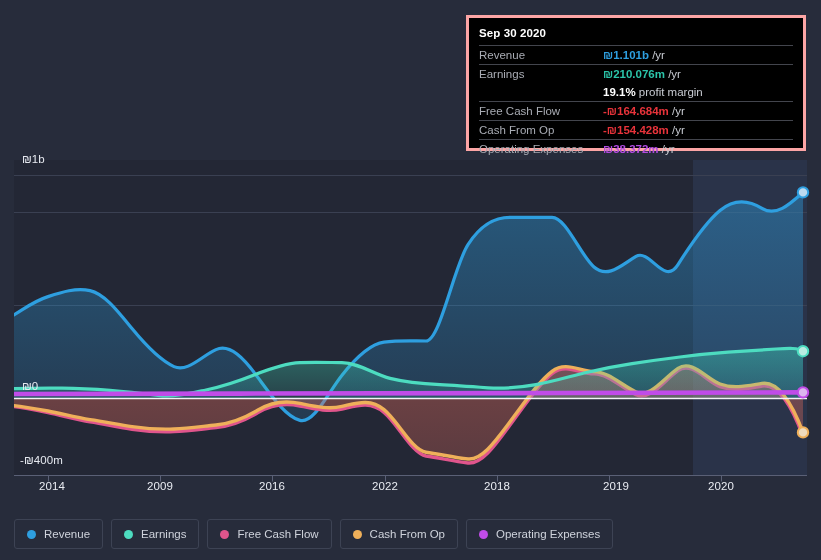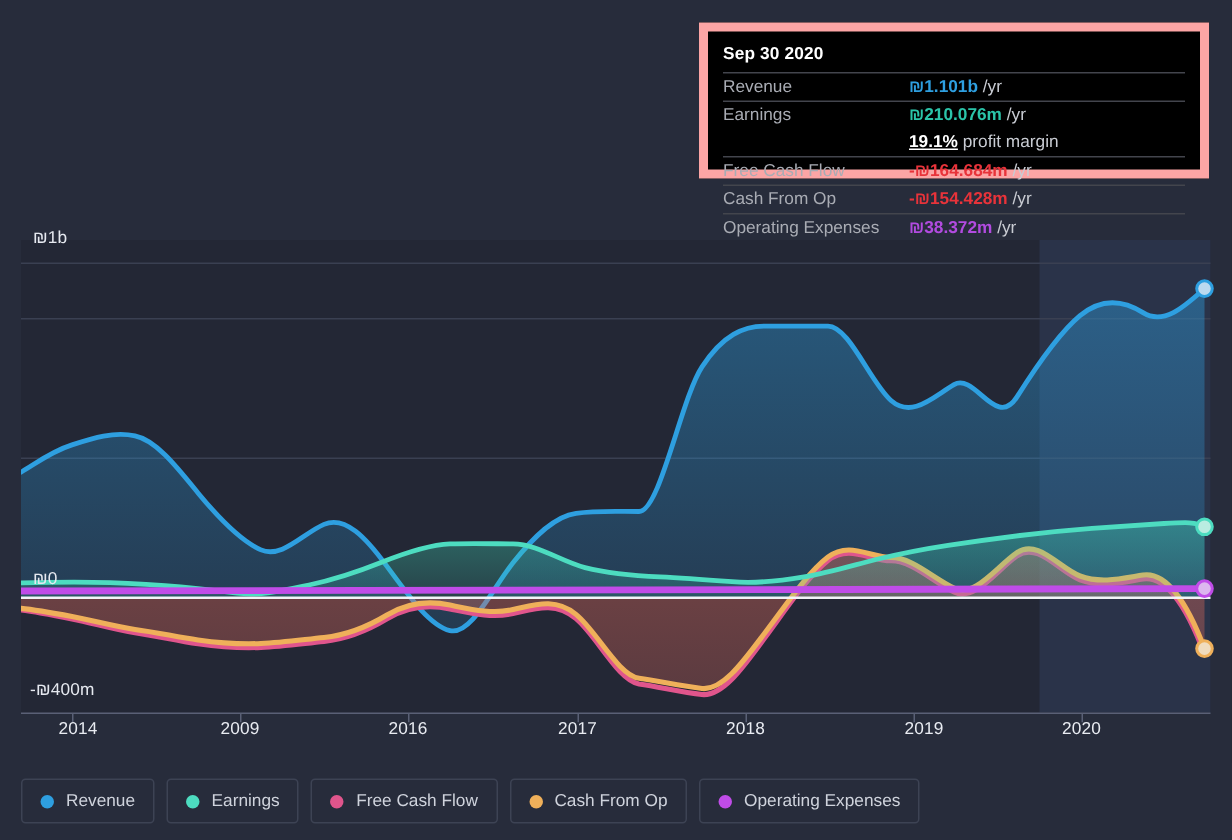--- a/index.html
+++ b/index.html
@@ -35,23 +35,23 @@
     white-space: nowrap;
     pointer-events: none;
   }
   .y-label { left: 22px; }
   .x-label { top: 480px; transform: translateX(-50%); color: #e9ecf2; }
 
   
   #tooltip {
     position: absolute;
     left: 466px; top: 15px;
-    width: 340px; height: 104px;
+    width: 340px; height: 136px;
     background: #000000;
-    border: 6px solid #fca5a5;
+    border: 3px solid #fca5a5;
     padding: 8px 10px 4px 10px;
   }
   #tooltip .tt-title {
     color: #ffffff;
     font-size: 11.5px;
     font-weight: bold;
     padding: 1px 0 6px 0;
     letter-spacing: .1px;
   }
   #tooltip table {
@@ -63,21 +63,21 @@
   #tooltip tr.no-rule { border-top: none; }
   #tooltip td {
     padding: 3px 0 3px 0;
     vertical-align: middle;
     white-space: nowrap;
   }
   #tooltip td.lbl { color: #a9acb4; width: 124px; }
   #tooltip td.val { color: #c9ccd3; margin-left: 24px; }
   #tooltip .amount { font-weight: bold; }
   #tooltip .unit { color: #c9ccd3; font-weight: normal; }
-  #tooltip .margin-pct { color: #ffffff; font-weight: bold; text-decoration: underline; }
+  #tooltip .margin-pct { color: #ffffff; font-weight: bold; }
   #tooltip .margin-txt { color: #c9ccd3; font-weight: normal; }
 
   
   #legend {
     position: absolute;
     left: 0; top: 508px;
     width: 821px; height: 52px;
     display: flex;
     align-items: center;
     padding-left: 14px;
@@ -175,21 +175,21 @@
     </g>
   </svg>
 
   <div class="axis-label y-label" style="top:153px;">₪1b</div>
   <div class="axis-label y-label" style="top:380px;">₪0</div>
   <div class="axis-label y-label" style="top:454px; left:20px;">-₪400m</div>
 
   <div class="axis-label x-label" style="left:52px;">2014</div>
   <div class="axis-label x-label" style="left:160px;">2009</div>
   <div class="axis-label x-label" style="left:272px;">2016</div>
-  <div class="axis-label x-label" style="left:385px;">2017</div>
+  <div class="axis-label x-label" style="left:385px;">2022</div>
   <div class="axis-label x-label" style="left:497px;">2018</div>
   <div class="axis-label x-label" style="left:616px;">2019</div>
   <div class="axis-label x-label" style="left:721px;">2020</div>
 </div>
 
 <div id="tooltip">
   <div class="tt-title">Sep 30 2020</div>
   <table>
     <tbody>
       <tr>

